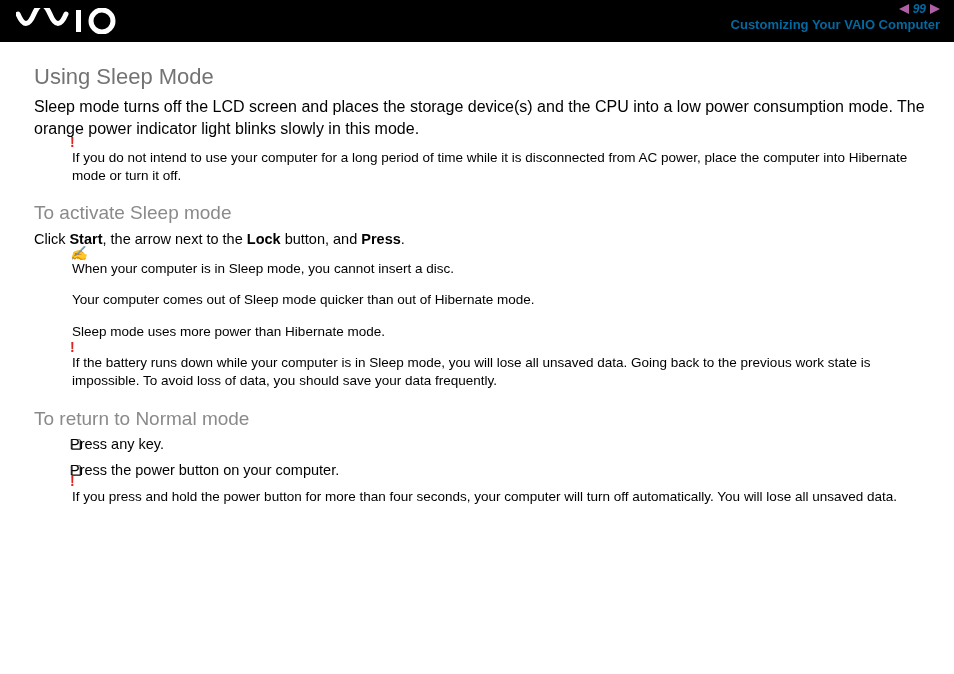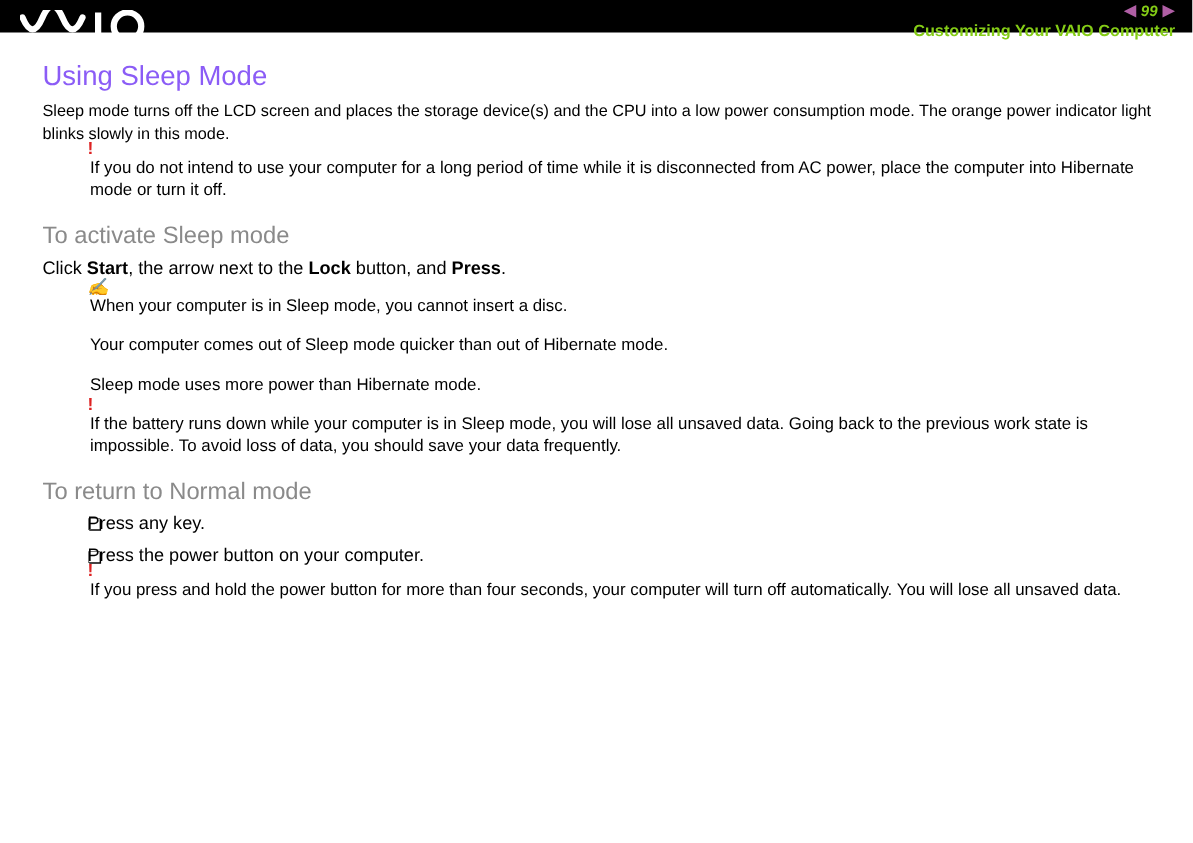--- a/index.html
+++ b/index.html
@@ -6,23 +6,23 @@
     margin: 0;
     padding: 0;
     width: 954px;
     height: 674px;
     font-family: Arial, Helvetica, sans-serif;
     background: #fff;
     color: #000;
   }
   .header {
     background: #000;
-    height: 26px;
+    height: 42px;
     position: relative;
-    color: #84cc16;
+    color: #0369a1;
   }
   .logo {
     position: absolute;
     left: 16px;
     top: 8px;
     font-size: 24px;
     letter-spacing: 4px;
     font-weight: bold;
   }
   .header-nav {
@@ -57,32 +57,32 @@
   .header-title {
     font-size: 13px;
     font-weight: bold;
   }
   .content {
     padding: 22px 26px 0 34px;
   }
   h1 {
     font-size: 22px;
     font-weight: normal;
-    color: #8b5cf6;
+    color: #737373;
     margin: 0 0 6px 0;
   }
   h2 {
     font-size: 19px;
     font-weight: normal;
     color: #8a8a8a;
     margin: 18px 0 6px 0;
   }
   p {
     margin: 0 0 10px 0;
-    font-size: 13px;
+    font-size: 16px;
     line-height: 1.35;
   }
   .note-block {
     margin: 10px 0 14px 38px;
     position: relative;
     font-size: 13.5px;
     line-height: 1.3;
   }
   .note-icon {
     position: absolute;

